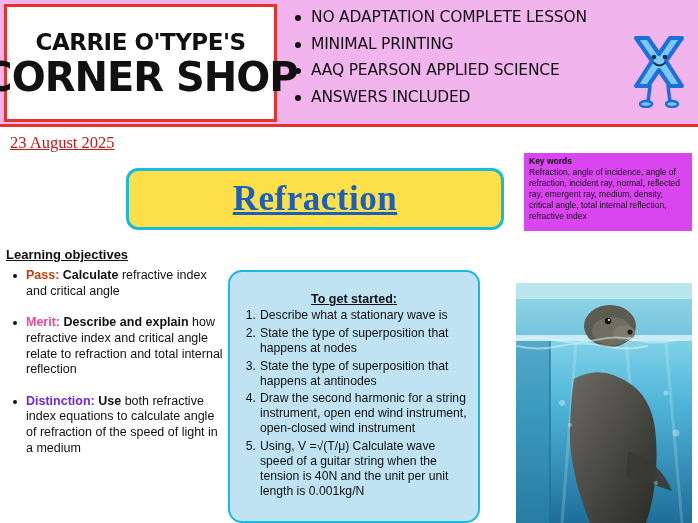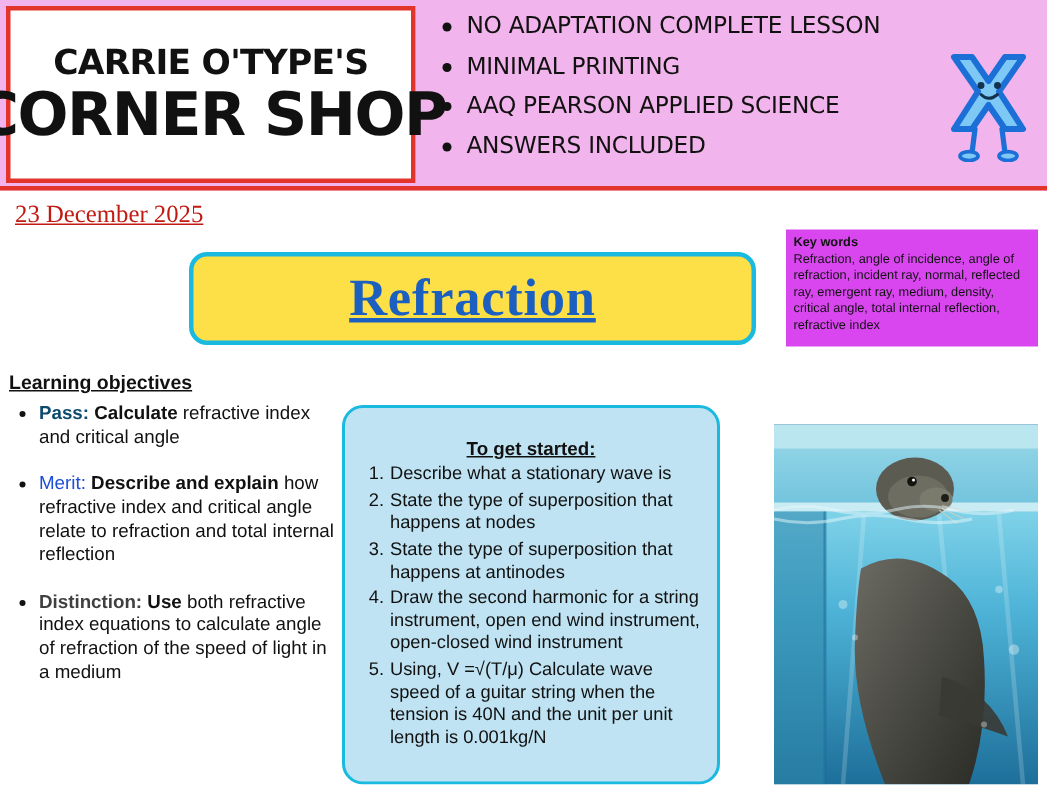--- a/index.html
+++ b/index.html
@@ -159,23 +159,23 @@
     margin-bottom: 16px;
   }
   .lo-list li:before {
     content: "";
     position: absolute;
     left: 7px; top: 6px;
     width: 4px; height: 4px;
     background: #111;
     border-radius: 50%;
   }
-  .lo-pass { color: #0c4a6e; font-weight: bold; }
-  .lo-merit { color: #1d4ed8; font-weight: normal; }
-  .lo-dist { color: #404040; font-weight: bold; text-align: right; }
+  .lo-pass { color: #c2410c; font-weight: bold; }
+  .lo-merit { color: #ec4899; font-weight: bold; }
+  .lo-dist { color: #6d28d9; font-weight: bold; text-align: right; }
   .lo-bold { font-weight: bold; }
 
   
   .tgs-box {
     position: absolute;
     left: 228px; top: 270px;
     width: 252px; height: 253px;
     background: #bfe3f2;
     border: 2px solid #19b9e0;
     border-radius: 14px;
@@ -252,21 +252,21 @@
       <path d="M26 33 q5 5 11 0" stroke="#12324f" stroke-width="2" fill="none" stroke-linecap="round"></path>
 
       <path d="M22 56 L20 72" stroke="#1b6fd6" stroke-width="3.5" fill="none" stroke-linecap="round"></path>
       <path d="M40 56 L42 72" stroke="#1b6fd6" stroke-width="3.5" fill="none" stroke-linecap="round"></path>
       <ellipse cx="18" cy="74" rx="6" ry="3" fill="#7ec8f5" stroke="#1b6fd6" stroke-width="2.5"></ellipse>
       <ellipse cx="44" cy="74" rx="6" ry="3" fill="#7ec8f5" stroke="#1b6fd6" stroke-width="2.5"></ellipse>
     </svg>
   </span>
 </div>
 
-<div class="date">23 December 2025</div>
+<div class="date">23 August 2025</div>
 
 <div class="title-box">
   <span class="title-text">Refraction</span>
 </div>
 
 <div class="keywords-box">
   <div class="kw-title">Key words</div>
   <div class="kw-body">Refraction, angle of incidence, angle of refraction, incident ray, normal, reflected ray, emergent ray, medium, density, critical angle, total internal reflection, refractive index</div>
 </div>
 

